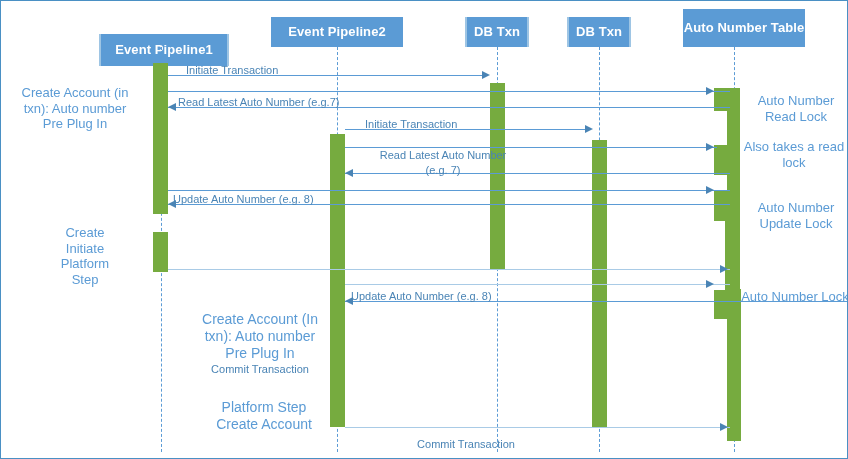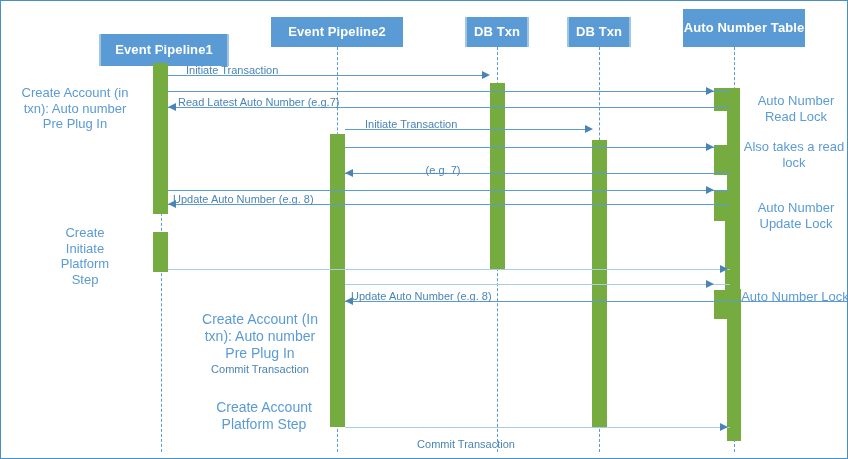--- a/index.html
+++ b/index.html
@@ -144,20 +144,21 @@
 
   <div class="msg-line" style="left:344px;top:128px;width:242px;"></div>
   <div class="arrow-r" style="left:584px;top:124px;"></div>
   <div class="msg-label" style="left:364px;top:117px;width:220px;text-align:left;">Initiate Transaction</div>
 
   <div class="msg-line" style="left:344px;top:146px;width:372px;"></div>
   <div class="arrow-r" style="left:705px;top:142px;"></div>
 
   <div class="msg-line" style="left:344px;top:172px;width:385px;"></div>
   <div class="arrow-l" style="left:344px;top:168px;"></div>
+  <div class="msg-label wrap" style="left:342px;top:148px;width:200px;">Read Latest Auto Number</div>
   <div class="msg-label wrap" style="left:342px;top:163px;width:200px;">(e.g. 7)</div>
 
   <div class="msg-line" style="left:167px;top:189px;width:562px;"></div>
   <div class="arrow-r" style="left:705px;top:185px;"></div>
 
   <div class="msg-line" style="left:167px;top:203px;width:562px;"></div>
   <div class="arrow-l" style="left:167px;top:199px;"></div>
   <div class="msg-label" style="left:172px;top:192px;width:230px;text-align:left;">Update Auto Number (e.g. 8)</div>
 
   <div class="msg-line pale" style="left:167px;top:268px;width:562px;"></div>
@@ -188,22 +189,22 @@
   </div>
 
   <div class="note big" style="left:188px;top:310px;width:142px;">
     <div>Create Account (In</div>
     <div>txn): Auto number</div>
     <div>Pre Plug In</div>
     <div class="note small" style="position:static;margin-top:2px;">Commit Transaction</div>
   </div>
 
   <div class="note big" style="left:188px;top:398px;width:150px;">
+    <div>Platform Step</div>
     <div>Create Account</div>
-    <div>Platform Step</div>
   </div>
 
   <div class="note" style="left:744px;top:92px;width:102px;">
     <div>Auto Number</div>
     <div>Read Lock</div>
   </div>
 
   <div class="note" style="left:738px;top:138px;width:110px;">
     <div>Also takes a read</div>
     <div>lock</div>

